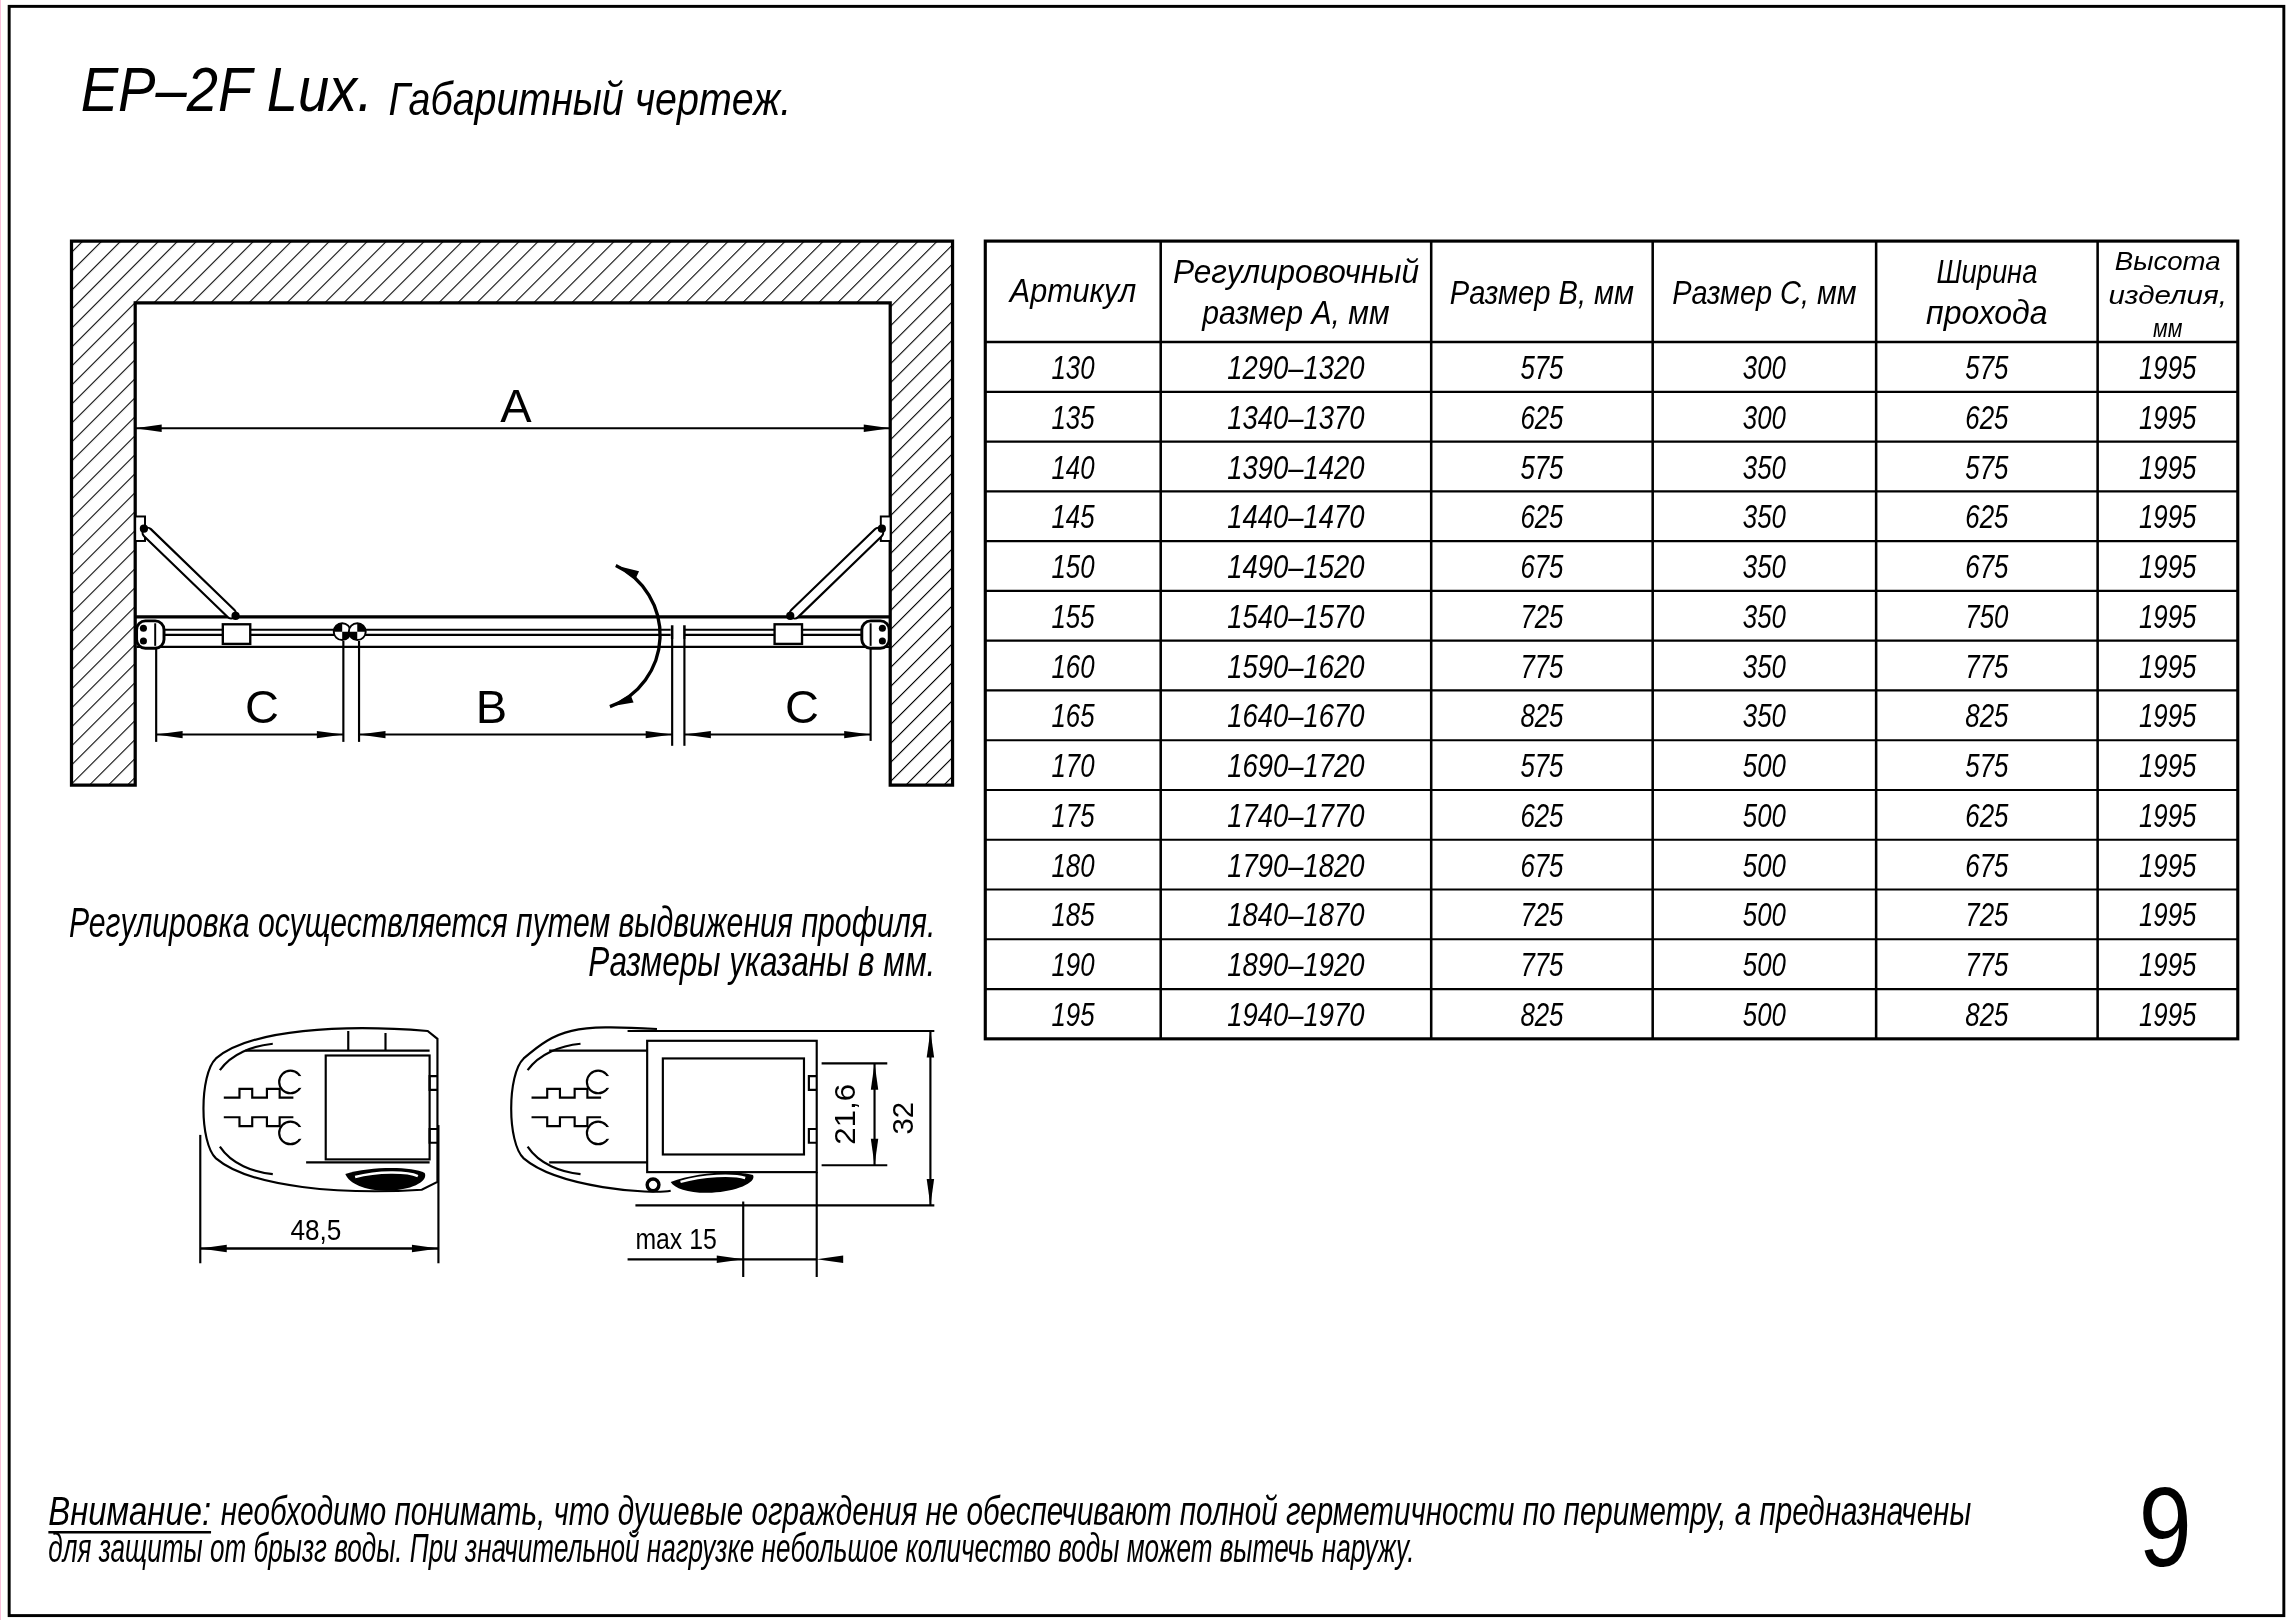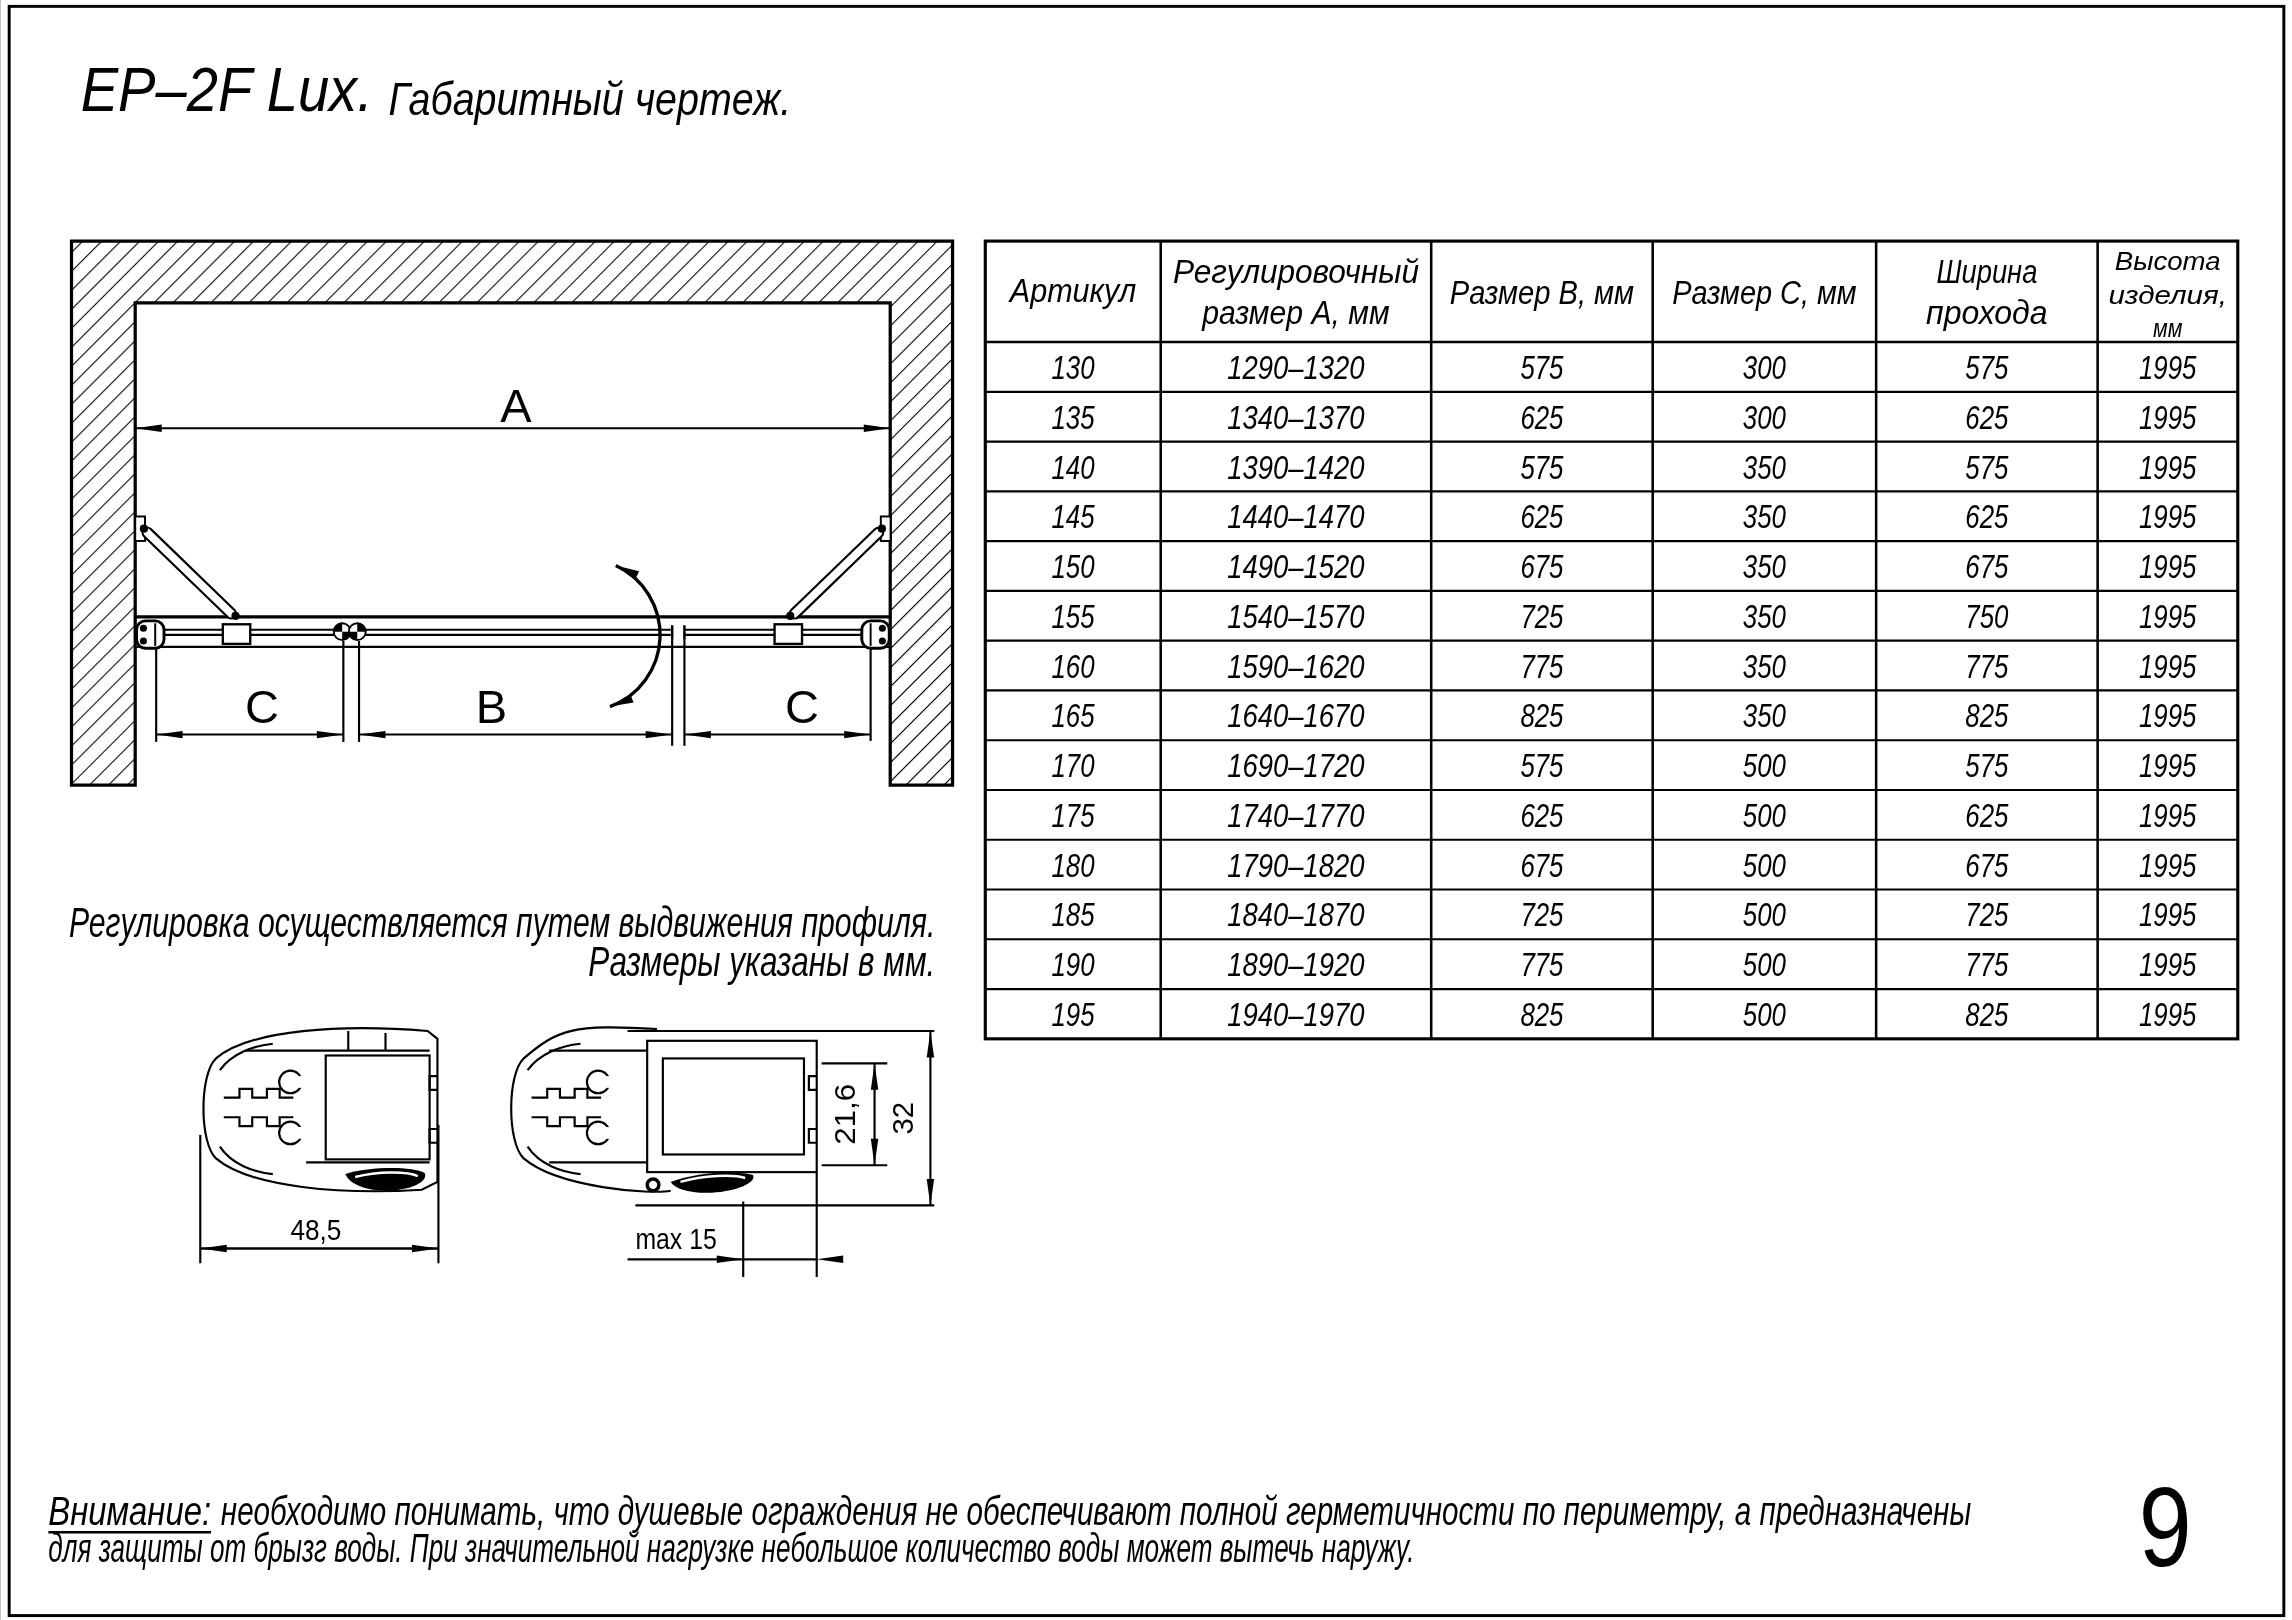--- a/index.html
+++ b/index.html
@@ -1,14 +1,14 @@
 <!DOCTYPE html>
 <html><head><meta charset="utf-8"><style>
 html,body{margin:0;padding:0;background:#fff;}
-#page{position:relative;width:2293px;height:1620px;background:#a21caf;overflow:hidden;}
+#page{position:relative;width:2293px;height:1620px;background:#ec4899;overflow:hidden;}
 </style></head>
 <body>
 <div id="page">
 <svg width="2293" height="1620" viewBox="0 0 2339 1653" font-family="Liberation Sans, sans-serif" fill="#000">
 <defs>
         <pattern id="hat" patternUnits="userSpaceOnUse" width="13.7" height="13.7" patternTransform="rotate(-45)">
           <line x1="0" y1="0" x2="13.7" y2="0" stroke="#000" stroke-width="2.2"></line>
         </pattern>
       </defs>
 <rect x="0" y="0" width="2339" height="1653" fill="#fff"></rect>

